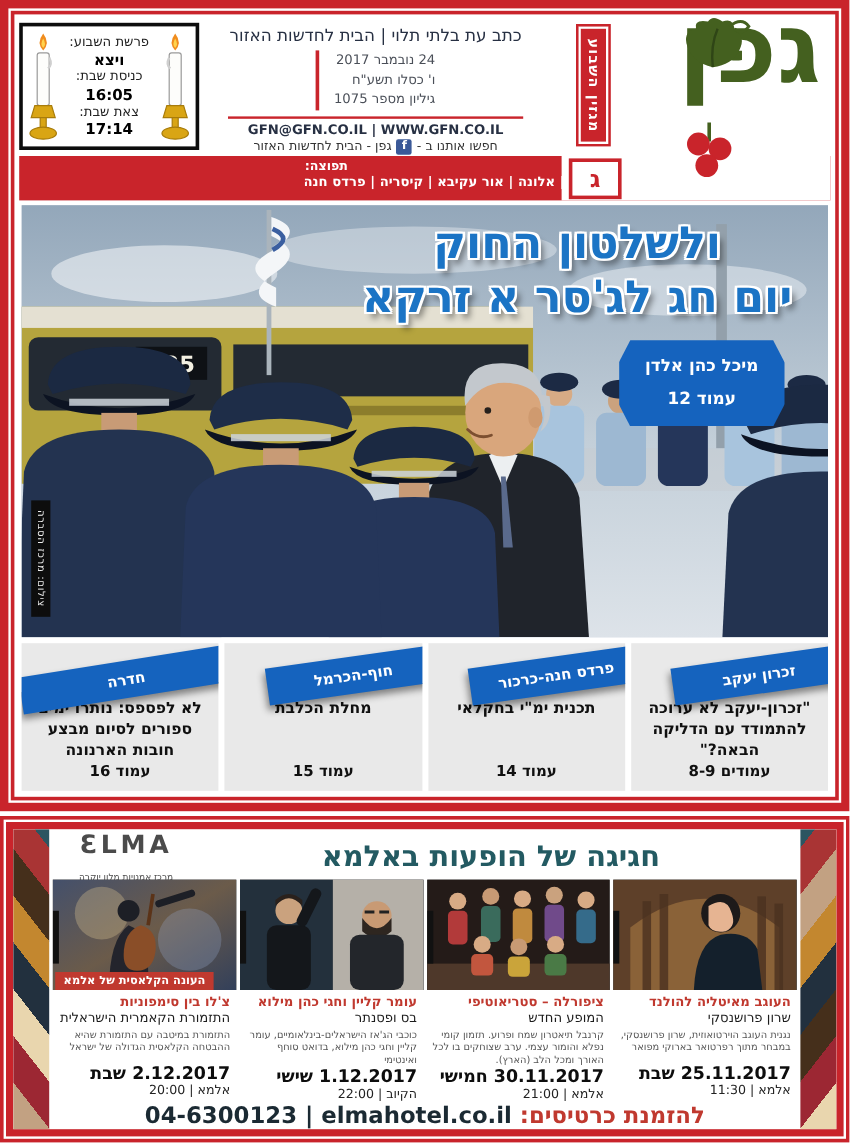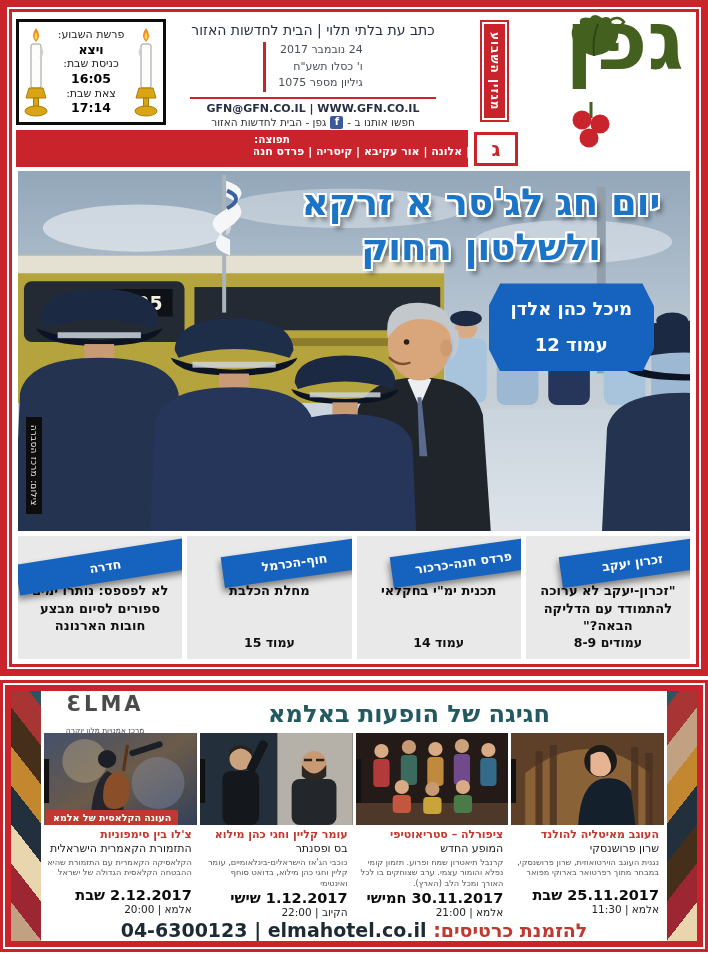--- a/index.html
+++ b/index.html
@@ -67,21 +67,21 @@
   .gefen-mark span{color:var(--red);font-size:20px;font-weight:bold;line-height:1;}
 
   
   .hero{margin:4px 2px 0;height:366px;position:relative;overflow:hidden;background:#9fb0c0;direction:ltr;}
   .hero svg.scene{position:absolute;inset:0;width:100%;height:100%;}
   .headline{position:absolute;top:10px;right:14px;width:390px;text-align:center;direction:rtl;
     color:var(--hblue);font-weight:bold;font-size:37px;line-height:1.2;
     text-shadow:-2px 0 #fff,2px 0 #fff,0 -2px #fff,0 2px #fff,-2px -2px #fff,2px -2px #fff,-2px 2px #fff,2px 2px #fff,4px 5px 5px rgba(0,0,0,.45);}
   .byline-badge{position:absolute;top:112px;right:36px;background:var(--blue);color:#fff;
     clip-path:polygon(7% 0,93% 0,100% 26%,100% 74%,93% 100%,7% 100%,0 74%,0 26%);
-    font-size:18px;font-weight:bold;text-align:center;padding:8px 22px;direction:rtl;line-height:2;}
+    font-size:14px;font-weight:bold;text-align:center;padding:8px 22px;direction:rtl;line-height:2;}
   .photo-credit{position:absolute;left:8px;top:246px;background:#0d0d0d;color:#eee;font-size:8.5px;
     padding:8px 3px;writing-mode:vertical-rl;letter-spacing:.5px;direction:rtl;}
 
   
   .teasers{flex:1;display:flex;gap:5px;margin-top:5px;padding:0 2px;}
   .card{flex:1;background:#e9e9e9;position:relative;overflow:hidden;padding-top:46px;
     display:flex;flex-direction:column;}
   .ribbon{position:absolute;top:1px;right:-14px;width:88%;height:31px;background:var(--blue);
     transform:rotate(-8deg);transform-origin:100% 40%;
     display:flex;align-items:center;justify-content:center;
@@ -305,22 +305,22 @@
               <path d="M-86 250 l6 -142 q8 -36 80 -36 q72 0 80 36 l6 142 z" fill="#25365a"></path>
             </g>
             <g transform="translate(672,150) scale(1.05)">
               <path d="M-60 34 q2 -32 60 -32 q58 0 60 32 l-4 8 q-56 -18 -112 0 z" fill="#1b2942"></path>
               <path d="M-64 42 q64 24 128 0 q-8 18 -64 18 q-56 0 -64 -18 z" fill="#0c1322"></path>
               <path d="M-80 230 l6 -124 q8 -34 74 -34 q66 0 74 34 l6 124 z" fill="#233350"></path>
             </g>
           </g>
         </svg>
         <div class="headline">
+          <div>ולשלטון החוק</div>
           <div>יום חג לג'סר א זרקא</div>
-          <div>ולשלטון החוק</div>
         </div>
         <div class="byline-badge">
           <div>מיכל כהן אלדן</div>
           <div>עמוד 12</div>
         </div>
         <div class="photo-credit">צילום: מרכז הסברה</div>
       </div>
 
       <div class="teasers">
         <div class="card">
@@ -334,20 +334,21 @@
           <div class="card-page">עמוד 14</div>
         </div>
         <div class="card">
           <div class="ribbon">חוף-הכרמל</div>
           <div class="card-title">מחלת הכלבת</div>
           <div class="card-page">עמוד 15</div>
         </div>
         <div class="card">
           <div class="ribbon">חדרה</div>
           <div class="card-title">לא לפספס: נותרו ימים ספורים לסיום מבצע חובות הארנונה</div>
+          <div class="card-page">עמוד 16</div>
         </div>
       </div>
 
     </div>
   </div>
 
   <div class="section-ad">
     <div class="ad-inner">
       <div class="stripe stripe-left"></div>
       <div class="stripe stripe-right"></div>
@@ -479,21 +480,21 @@
                 <path d="M72 38 q14 4 12 22 q-2 16 -15 16 q-11 0 -11 -13 q0 -20 14 -25 z" fill="#8a4e28"></path>
                 <path d="M78 38 l4 -26" stroke="#5b3318" stroke-width="3"></path>
                 <rect x="84" y="18" width="34" height="6" rx="3" fill="#1d1f26" transform="rotate(-18 84 21)"></rect>
                 <rect x="0" y="26" width="5" height="44" fill="#111"></rect>
               </svg>
             </div>
             <div class="show-text">
               <div class="show-banner">העונה הקלאסית של אלמא</div>
               <div class="show-title">צ'לו בין סימפוניות</div>
               <div class="show-sub">התזמורת הקאמרית הישראלית</div>
-              <div class="show-desc">הקלאסיקה הקאמרית עם התזמורת שהיא ההבטחה הקלאסית הגדולה של ישראל</div>
+              <div class="show-desc">התזמורת במיטבה עם התזמורת שהיא ההבטחה הקלאסית הגדולה של ישראל</div>
               <div class="show-date">
                 <span>2.12.2017</span>
                 <span>שבת</span>
               </div>
               <div class="show-venue">אלמא | 20:00</div>
             </div>
           </div>
 
         </div>
 

